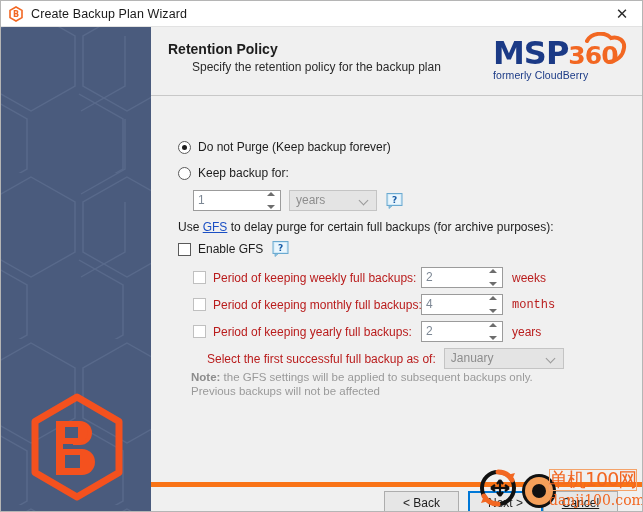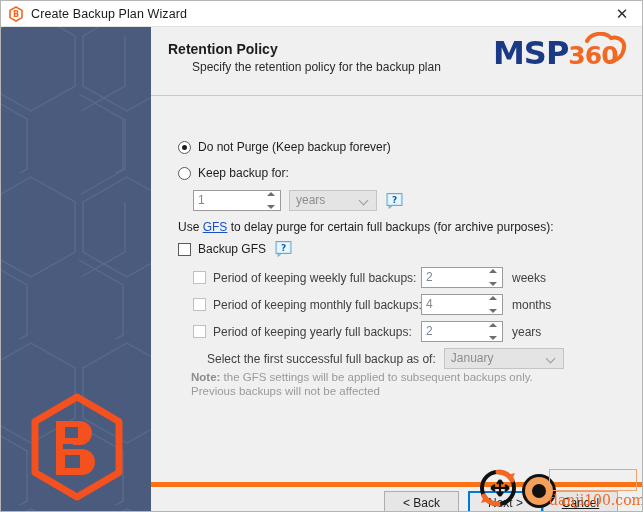--- a/index.html
+++ b/index.html
@@ -142,21 +142,21 @@
     margin-right: 7px;
   }
   .radio.checked::after {
     content: "";
     position: absolute; left: 3px; top: 3px;
     width: 5px; height: 5px;
     border-radius: 50%;
     background: #1d1d1d;
   }
   .lbl { font-size: 12px; color: #1d1d1d; white-space: nowrap; }
-  .lbl.dim { color: #404040; }
+  .lbl.dim { color: #b91c1c; }
 
   
   .cbox {
     width: 13px; height: 13px;
     border: 1px solid #5a5a5a;
     background: #ffffff;
     flex: 0 0 auto;
     margin-right: 7px;
   }
   .cbox.dim { border-color: #c0c0c0; }
@@ -346,20 +346,21 @@
       <div id="header-title">Retention Policy</div>
       <div id="header-sub">Specify the retention policy for the backup plan</div>
 
       <div id="brand">
         <div id="brand-main">
           <span class="brand-msp">MSP</span><span class="brand-360">360</span>
           <svg id="brand-swoosh" viewBox="0 0 44 34">
             <path d="M4 9 C8 1, 22 -1, 28 6 C36 4, 42 9, 41 16 C40 24, 34 29, 26 30" fill="none" stroke="#f26722" stroke-width="4" stroke-linecap="round"></path>
           </svg>
         </div>
+        <div id="brand-sub">formerly CloudBerry</div>
       </div>
     </div>
 
     <div id="content">
 
       <div class="row" style="left:27px; top:70px;">
         <span class="radio"></span>
         <span class="lbl">Keep backup for:</span>
       </div>
 
@@ -391,21 +392,21 @@
           </svg>
         </span>
       </div>
 
       <div class="row" style="left:27px; top:124px;">
         <span class="lbl"><span>Use </span><span class="link">GFS</span><span> to delay purge for certain full backups (for archive purposes):</span></span>
       </div>
 
       <div class="row" style="left:27px; top:145px;">
         <span class="cbox"></span>
-        <span class="lbl">Backup GFS</span>
+        <span class="lbl">Enable GFS</span>
         <span style="width:9px;"></span>
         <span class="help">
           <svg viewBox="0 0 17 16" width="17" height="16">
             <rect x="1" y="0.5" width="15" height="12" fill="#cfe8f7" stroke="#6aa9d0"></rect>
             <rect x="2.5" y="2" width="12" height="9" fill="#eaf6fd" stroke="none"></rect>
             <path d="M3 12.5 L3 15.5 L6.5 12.5 Z" fill="#8fc3e0" stroke="#6aa9d0" stroke-width="0.8"></path>
             <text x="8.5" y="10" font-family="DejaVu Sans, sans-serif" font-size="9" font-weight="bold" fill="#1b5fa8" text-anchor="middle">?</text>
           </svg>
         </span>
       </div>
@@ -426,21 +427,21 @@
       <div class="row" style="left:42px; top:198px; width:430px;">
         <span class="cbox dim"></span>
         <span class="lbl dim" style="width:200px;">Period of keeping monthly full backups:</span>
         <span class="spin" style="width:82px; margin-left:8px;">
           <span class="val">4</span>
           <span class="arrows">
               <i class="up"></i>
               <i class="dn"></i>
             </span>
         </span>
-        <span class="lbl dim" style="margin-left:9px;">months</span>
+        <span class="lbl dim" style="margin-left:9px;font-family:Liberation Mono, monospace;">months</span>
       </div>
 
       <div class="row" style="left:42px; top:225px; width:430px;">
         <span class="cbox dim"></span>
         <span class="lbl dim" style="width:200px;">Period of keeping yearly full backups:</span>
         <span class="spin" style="width:82px; margin-left:8px;">
           <span class="val">2</span>
           <span class="arrows">
               <i class="up"></i>
               <i class="dn"></i>
@@ -489,16 +490,17 @@
       </g>
 
       <circle cx="68" cy="24" r="17" fill="#111111"></circle>
       <circle cx="68" cy="24" r="14" fill="#f5a05a"></circle>
       <circle cx="68" cy="24" r="7" fill="#111111"></circle>
     </svg>
   </div>
 
   <div id="watermark">
     <div id="wm-box"></div>
+    <div id="wm-cn">单机100网</div>
     <div id="wm-url">danji100.com</div>
   </div>
 
 </div>
 
 </body></html>

